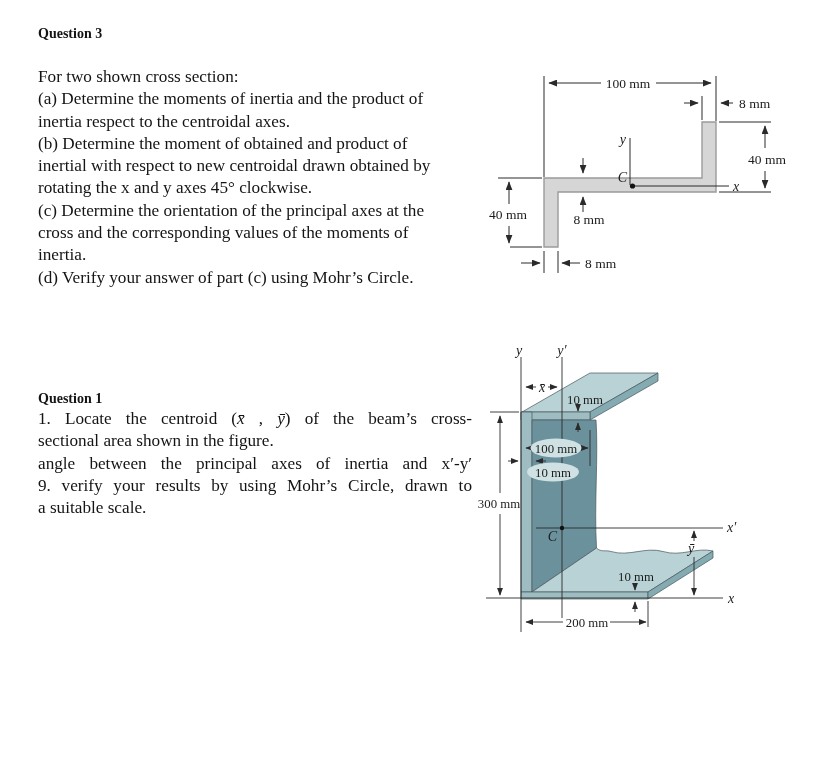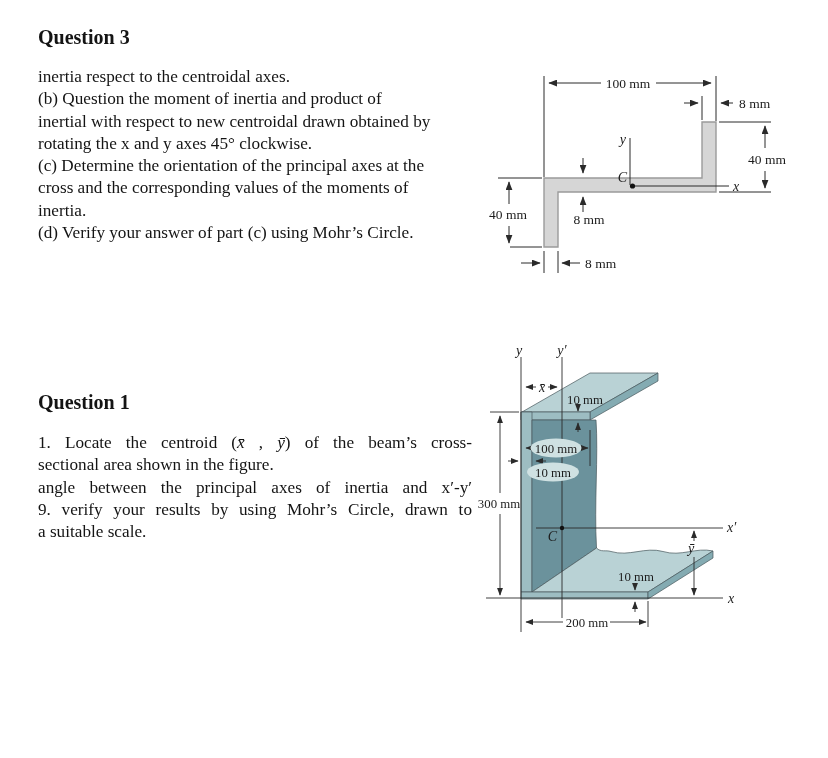--- a/index.html
+++ b/index.html
@@ -1,18 +1,18 @@
 <!DOCTYPE html>
 <html><head>
 <meta charset="utf-8">
 <style>
   html,body{margin:0;padding:0;background:#fff;}
   .page{position:relative;width:828px;height:758px;background:#ffffff;overflow:hidden;
         font-family:"Liberation Serif", serif;color:#141414;}
-  .qtitle{position:absolute;left:38px;font-weight:bold;font-size:20px;}
+  .qtitle{position:absolute;left:38px;font-weight:bold;font-size:14px;}
   .tblock{position:absolute;left:38px;width:434px;font-size:17.2px;line-height:22.3px;}
   .tline{white-space:nowrap;}
   .jl{white-space:normal;text-align:justify;text-align-last:justify;}
   .sub{font-size:68%;vertical-align:-0.22em;letter-spacing:0;}
   .it{font-style:italic;}
   svg{position:absolute;overflow:visible;}
   svg text{font-family:"Liberation Serif", serif;fill:#1c1c1c;}
   .dim{stroke:#2a2a2a;stroke-width:1;fill:none;}
   .thin{stroke:#2a2a2a;stroke-width:0.9;fill:none;}
   .lab{font-size:13.5px;}
@@ -20,32 +20,34 @@
   .var{font-style:italic;font-size:14px;}
   .face{stroke:#48585b;stroke-width:0.7;}
 </style>
 </head>
 <body>
 
 <div class="page">
 
   <div class="qtitle" style="top:26px;">Question 3</div>
   <div class="tblock" style="top:66px;">
+    <div class="tline">For two shown cross section:</div>
+    <div class="tline">(a) Determine the moments of inertia and the product of</div>
     <div class="tline">inertia respect to the centroidal axes.</div>
-    <div class="tline">(b) Question the moment of inertia and product of</div>
+    <div class="tline">(b) Determine the moment of obtained and product of</div>
     <div class="tline">inertial with respect to new centroidal drawn obtained by</div>
     <div class="tline">rotating the x and y axes 45° clockwise.</div>
     <div class="tline">(c) Determine the orientation of the principal axes at the</div>
     <div class="tline">cross and the corresponding values of the moments of</div>
     <div class="tline">inertia.</div>
     <div class="tline">(d) Verify your answer of part (c) using Mohr’s Circle.</div>
   </div>
 
   <div class="qtitle" style="top:391px;">Question 1</div>
-  <div class="tblock" style="top:432px;">
+  <div class="tblock" style="top:408px;">
     <div class="jl"><span>1. Locate the centroid (</span><span class="it">x̄</span><span> , </span><span class="it">ȳ</span><span>) of the beam’s cross-</span></div>
     <div class="tline"><span>sectional area shown in the figure.</span></div>
     <div class="jl"><span>angle between the principal axes of inertia and x′-y′</span></div>
     <div class="jl"><span>9. verify your results by using Mohr’s Circle, drawn to</span></div>
     <div class="tline"><span>a suitable scale.</span></div>
   </div>
 
   <svg style="left:473px;top:72px;" width="322" height="206" viewBox="473 72 322 206">
     <defs>
       <marker id="m3" markerWidth="9" markerHeight="7" refX="8.3" refY="3.5" orient="auto-start-reverse">

